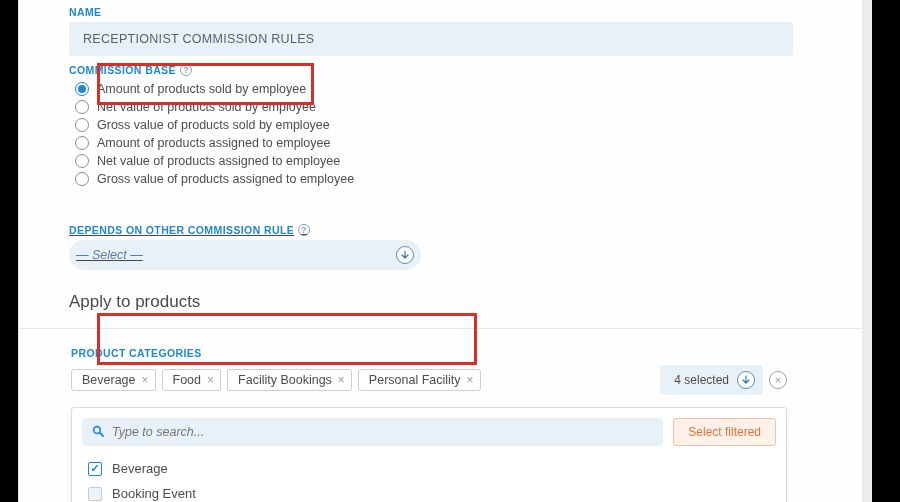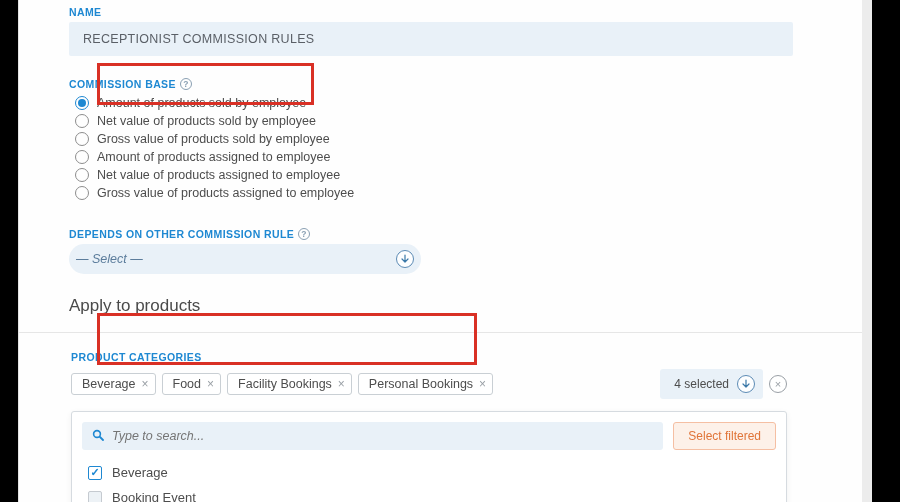--- a/index.html
+++ b/index.html
@@ -44,21 +44,21 @@
     width: 724px;
     background: #e9f1f8;
     border: none;
     padding: 10px 14px;
     font-size: 12.5px;
     color: #5a5f66;
     letter-spacing: 0.3px;
     border-radius: 2px;
   }
   .commission-block {
-    margin-top: 22px;
+    margin-top: 8px;
   }
   .highlight-box-1 {
     border: 3px solid #d93025;
     position: absolute;
     left: 78px;
     top: 63px;
     width: 217px;
     height: 42px;
     pointer-events: none;
   }
@@ -94,21 +94,21 @@
     width: 8px; height: 8px; border-radius: 50%;
     background: #1e88d2;
   }
   .radio-label { font-size: 12.5px; color: #4d4d4d; }
   .help-icon {
     width: 12px; height: 12px; border: 1px solid #8aa0b3;
     border-radius: 50%; display: inline-flex;
     align-items: center; justify-content: center;
     font-size: 8.5px; color: #8aa0b3; font-weight: 600;
   }
-  .depends-block { margin-top: 26px; }
+  .depends-block { margin-top: 36px; text-decoration: underline; }
   .select-box {
     margin-top: 4px;
     width: 352px;
     background: #e9f1f8;
     border-radius: 15px;
     padding: 6px 7px;
     display: flex;
     align-items: center;
     justify-content: space-between;
   }
@@ -313,21 +313,21 @@
             </span>
             <span class="chip">
               <span>Food</span>
               <span class="x">×</span>
             </span>
             <span class="chip">
               <span>Facility Bookings</span>
               <span class="x">×</span>
             </span>
             <span class="chip">
-              <span>Personal Bookings</span>
+              <span>Personal Facility</span>
               <span class="x">×</span>
             </span>
           </div>
           <div class="cat-right">
             <span class="count">4 selected</span>
             <span class="circ-btn">
               <svg width="10" height="10" viewBox="0 0 10 10">
                   <path d="M5 1 v6 M2 5 l3 3 l3 -3" stroke="#3a78a8" stroke-width="1.2" fill="none" stroke-linecap="round" stroke-linejoin="round"></path>
                 </svg>
             </span>

